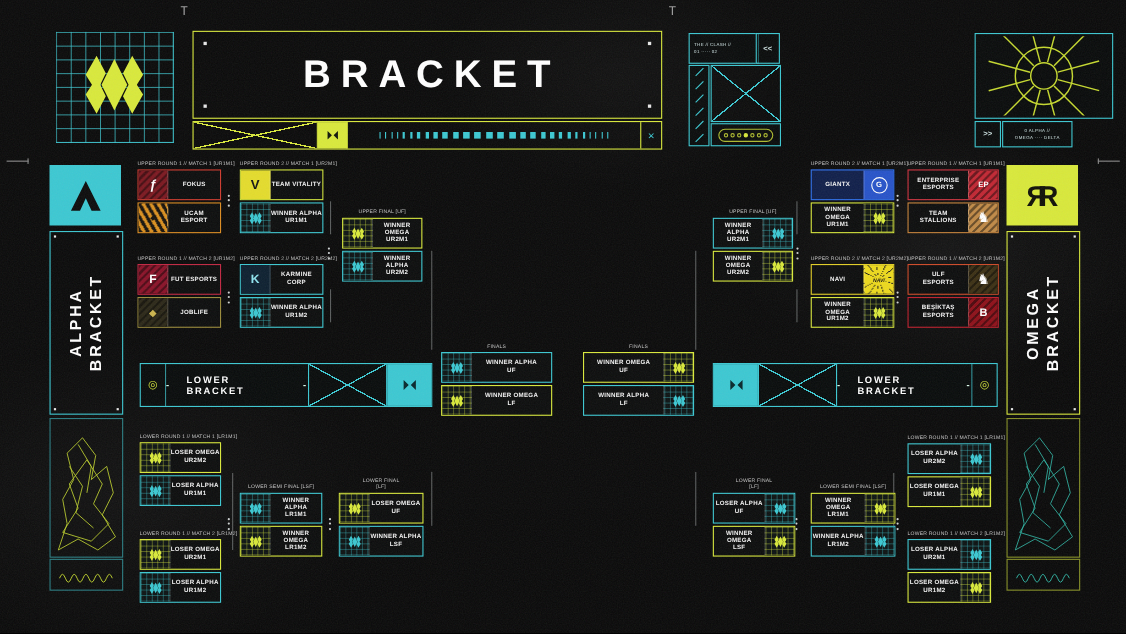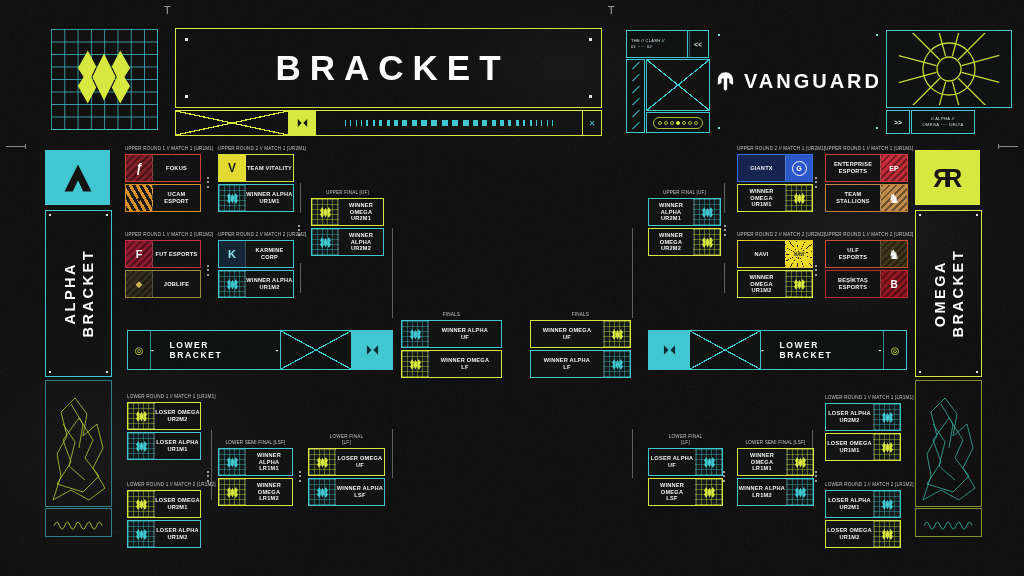--- a/index.html
+++ b/index.html
@@ -234,30 +234,20 @@
       <div id="pill">
         <i></i>
         <i></i>
         <i></i>
         <i class="on"></i>
         <i></i>
         <i></i>
         <i></i>
       </div>
     </div>
-  <div class="abs" id="vcenter">
-    <div class="cdot" style="left:4px;top:4px"></div>
-    <div class="cdot" style="right:4px;top:4px"></div>
-    <div class="cdot" style="left:4px;bottom:4px"></div>
-    <div class="cdot" style="right:4px;bottom:4px"></div>
-    <svg viewBox="0 0 24 24" fill="#fff">
-        <path d="M12 2.2c-4.6 0-8 3.5-8 8.1v5.2l3.9-2V9.8c0-.5.4-.9.9-.9h1.4v11.3l1.8 1.6 1.8-1.6V8.9h1.4c.5 0 .9.4.9.9v3.7l3.9 2v-5.2c0-4.6-3.4-8.1-8-8.1z"></path>
-      </svg>
-    <div class="word">VANGUARD</div>
-  </div>
   <div class="abs vbox" id="sunbox">
       <svg id="sun" viewBox="0 0 120 72">
         <circle cx="60" cy="36" r="12" fill="none"></circle>
         <circle cx="60" cy="36" r="26" fill="none"></circle>
         <line x1="72.56306971574867" y1="39.342047174598015" x2="110.25227886299469" y2="49.36818869839207"></line>
         <line x1="69.20891393605429" y1="45.17583261172223" x2="96.83565574421715" y2="72.7033304468889"></line>
         <line x1="63.38723710402645" y1="48.5509611106523" x2="73.54894841610579" y2="86.20384444260921"></line>
         <line x1="56.657952825401985" y1="48.56306971574867" x2="46.63181130160794" y2="86.25227886299469"></line>
         <line x1="50.82416738827777" y1="45.20891393605429" x2="23.2966695531111" y2="72.83565574421715"></line>
         <line x1="47.44903888934769" y1="39.38723710402644" x2="9.796155557390776" y2="49.54894841610577"></line>

